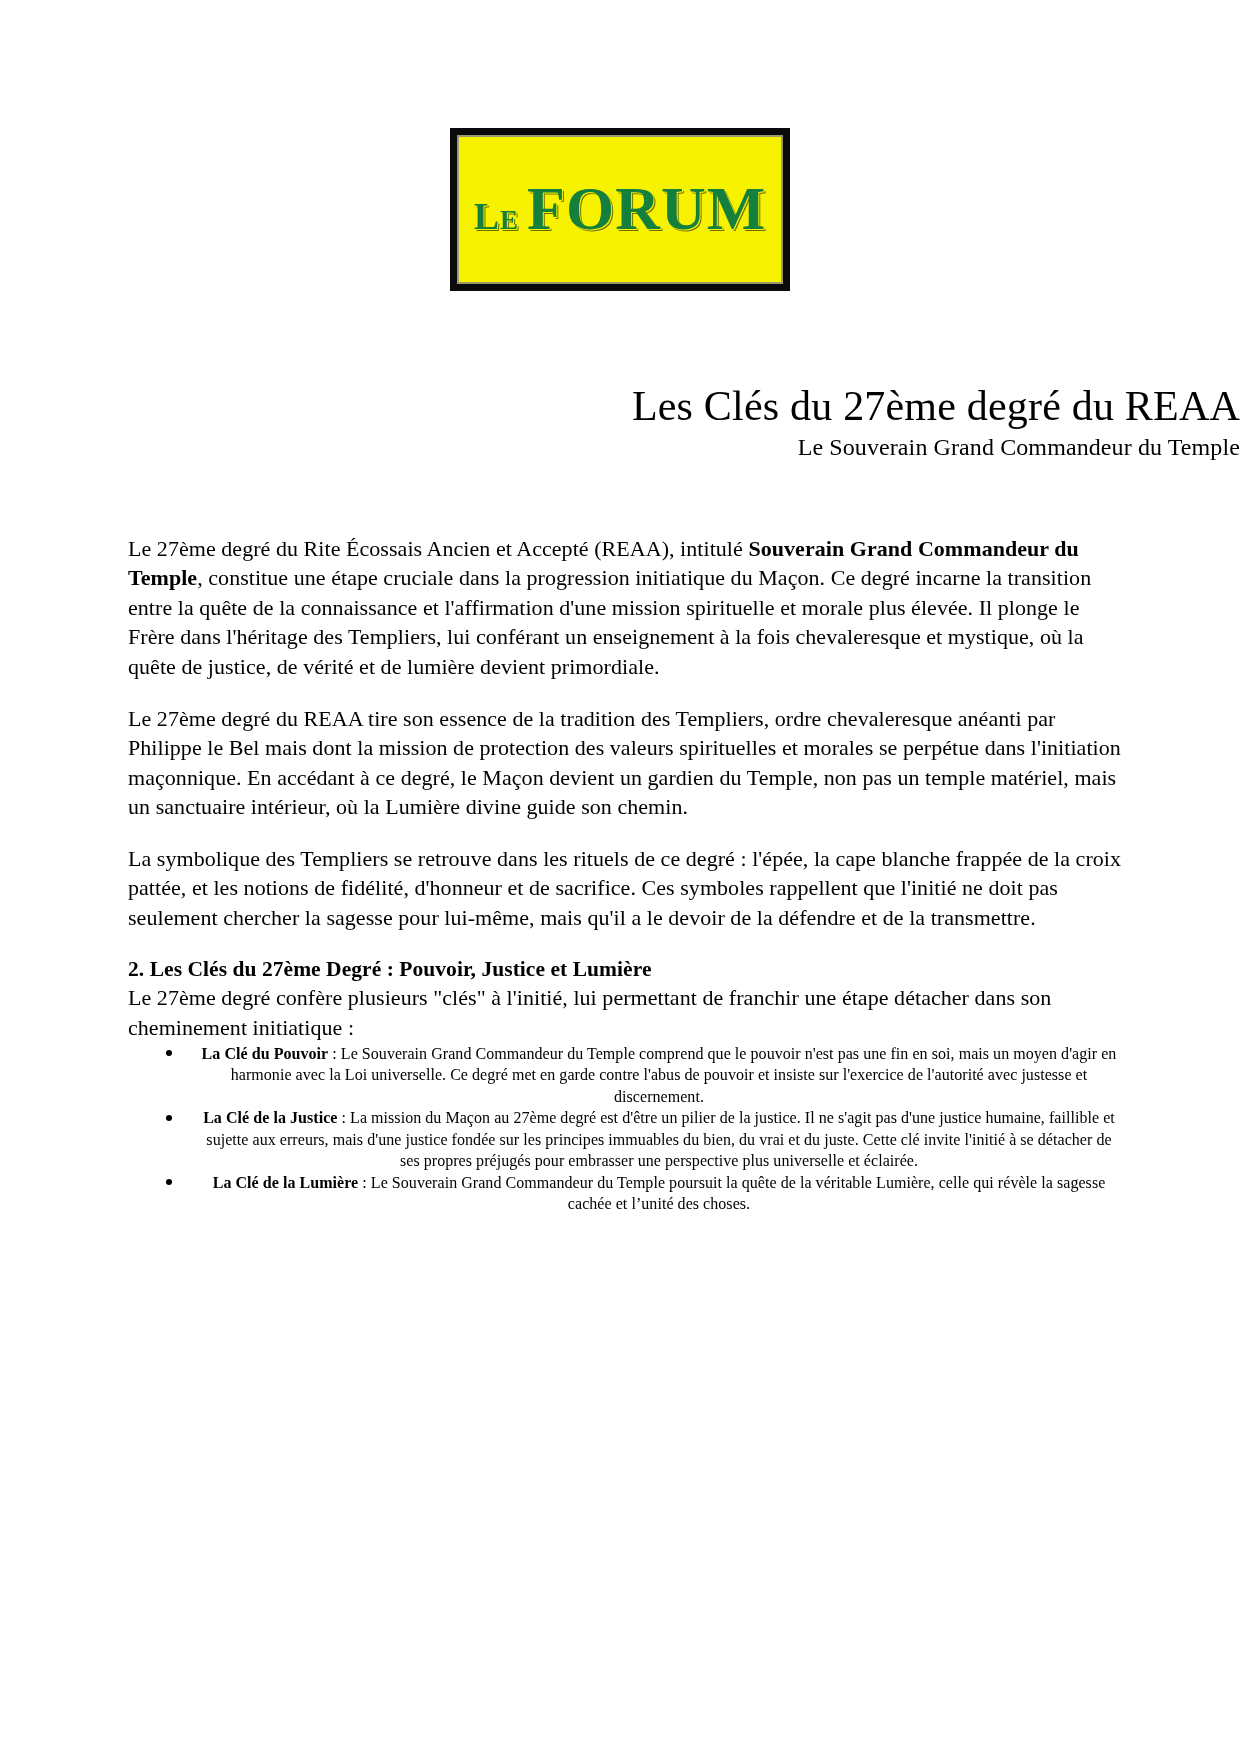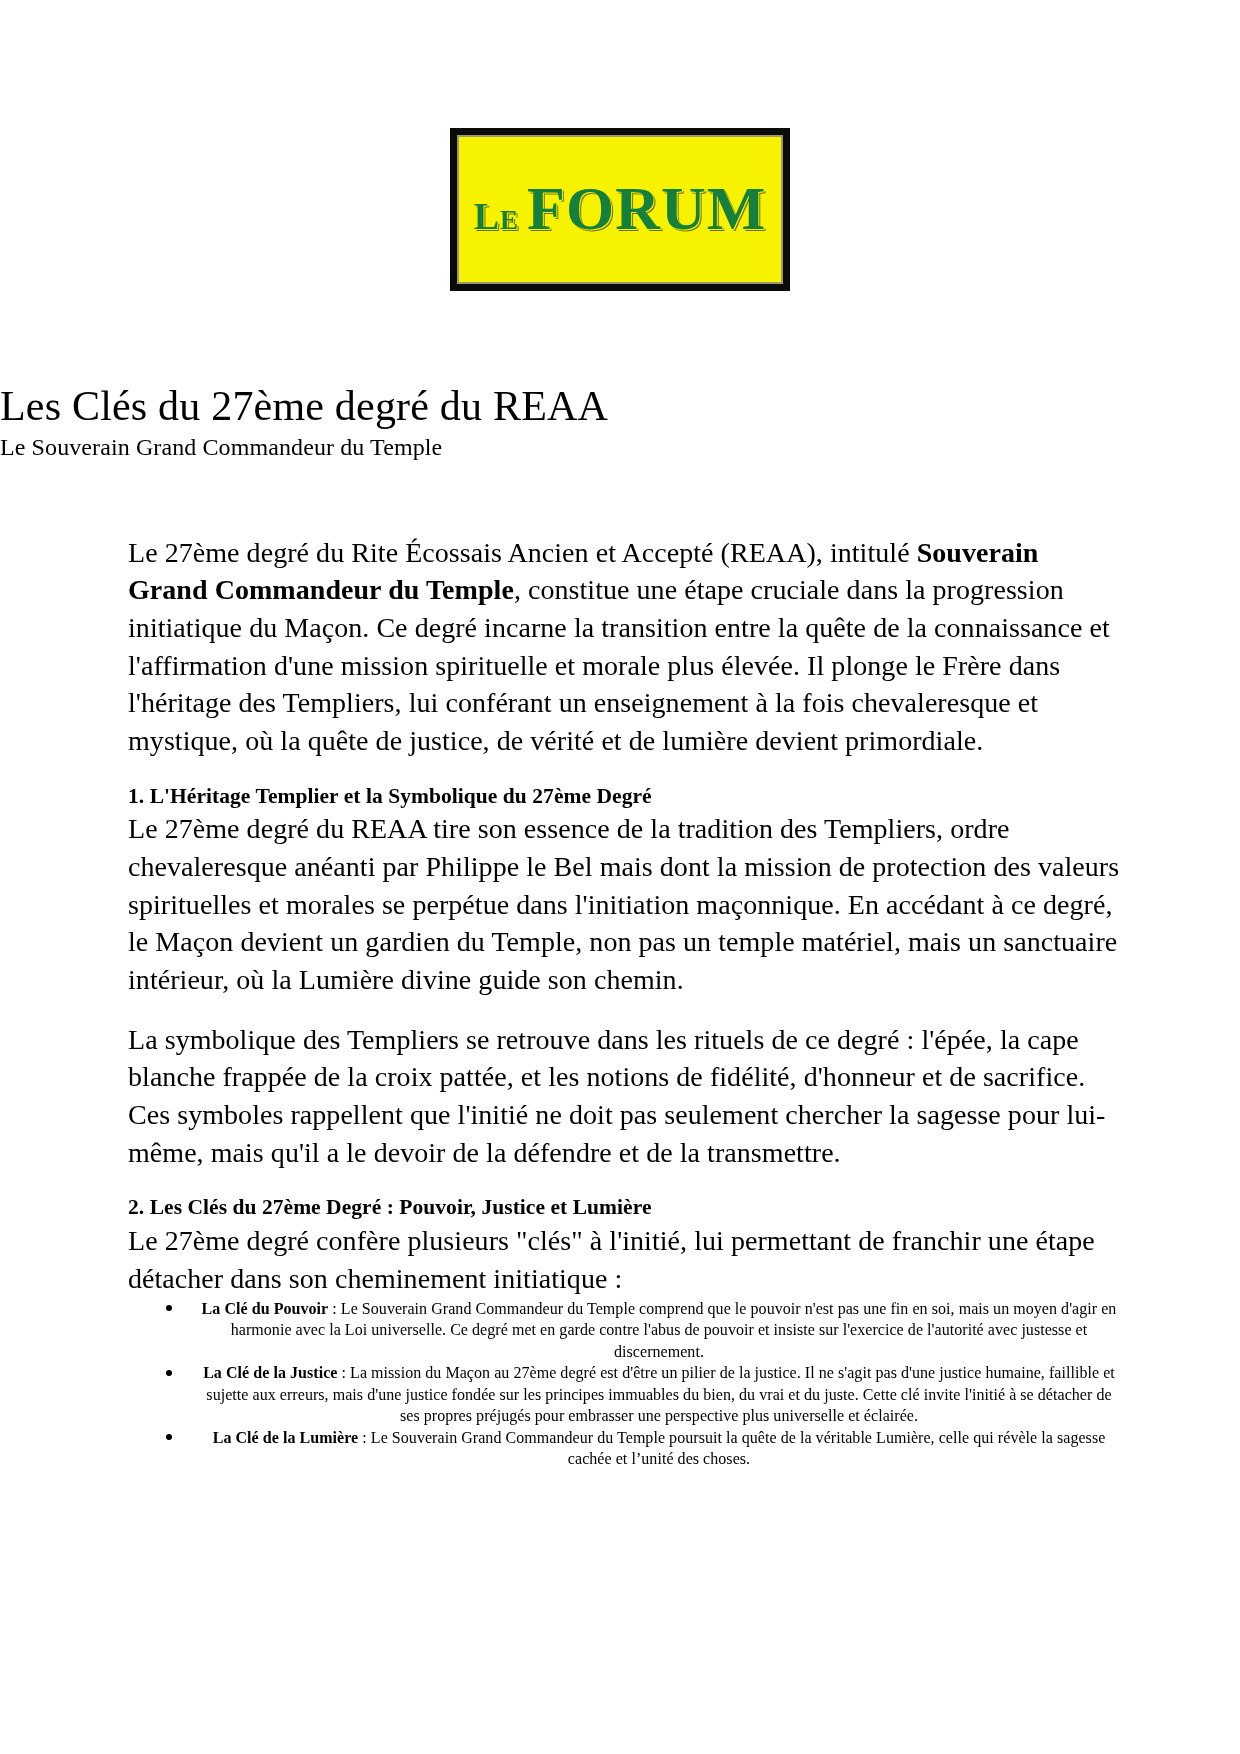--- a/index.html
+++ b/index.html
@@ -70,21 +70,21 @@
     font-size: 62px;
     font-weight: 700;
     font-variant: small-caps;
     letter-spacing: 1px;
     margin-left: 8px;
   }
 
   
   .title-block {
     margin-top: 92px;
-    text-align: left;
+    text-align: right;
   }
   .doc-title {
     font-size: 42px;
     font-weight: 400;
     line-height: 1.12;
     margin: 0;
     letter-spacing: 0.2px;
   }
   .doc-subtitle {
     font-size: 24px;
@@ -96,21 +96,21 @@
 
   
   .content {
     margin: 0 auto;
     padding-left: 128px;
     padding-right: 118px;
     padding-top: 72px;
     box-sizing: border-box;
   }
   p.para {
-    font-size: 28px;
+    font-size: 22px;
     line-height: 1.345;
     margin: 0 0 22px 0;
     text-align: left;
     letter-spacing: 0.05px;
   }
   p.para.tight {
     margin-bottom: 0;
   }
   h2.section-heading {
     font-size: 21.5px;
@@ -163,21 +163,20 @@
 
   <div class="title-block">
     <h1 class="doc-title">Les Clés du 27ème degré du REAA</h1>
     <div class="doc-subtitle">Le Souverain Grand Commandeur du Temple</div>
   </div>
 
   <div class="content">
 
     <p class="para"><span>Le 27ème degré du Rite Écossais Ancien et Accepté (REAA), intitulé </span><span class="b">Souverain Grand Commandeur du Temple</span><span>, constitue une étape cruciale dans la progression initiatique du Maçon. Ce degré incarne la transition entre la quête de la connaissance et l'affirmation d'une mission spirituelle et morale plus élevée. Il plonge le Frère dans l'héritage des Templiers, lui conférant un enseignement à la fois chevaleresque et mystique, où la quête de justice, de vérité et de lumière devient primordiale.</span></p>
 
-    <h2 class="section-heading">1. L'Héritage Templier et la Symbolique du 27ème Degré</h2>
     <p class="para">Le 27ème degré du REAA tire son essence de la tradition des Templiers, ordre chevaleresque anéanti par Philippe le Bel mais dont la mission de protection des valeurs spirituelles et morales se perpétue dans l'initiation maçonnique. En accédant à ce degré, le Maçon devient un gardien du Temple, non pas un temple matériel, mais un sanctuaire intérieur, où la Lumière divine guide son chemin.</p>
     <p class="para">La symbolique des Templiers se retrouve dans les rituels de ce degré : l'épée, la cape blanche frappée de la croix pattée, et les notions de fidélité, d'honneur et de sacrifice. Ces symboles rappellent que l'initié ne doit pas seulement chercher la sagesse pour lui-même, mais qu'il a le devoir de la défendre et de la transmettre.</p>
 
     <h2 class="section-heading">2. Les Clés du 27ème Degré : Pouvoir, Justice et Lumière</h2>
     <p class="para tight">Le 27ème degré confère plusieurs "clés" à l'initié, lui permettant de franchir une étape détacher dans son cheminement initiatique :</p>
 
     <ul class="key-list">
       <li>
         <span class="bullet-dot"></span><span class="b">La Clé du Pouvoir</span><span> : Le Souverain Grand Commandeur du Temple comprend que le pouvoir n'est pas une fin en soi, mais un moyen d'agir en harmonie avec la Loi universelle. Ce degré met en garde contre l'abus de pouvoir et insiste sur l'exercice de l'autorité avec justesse et discernement.</span>
       </li>

